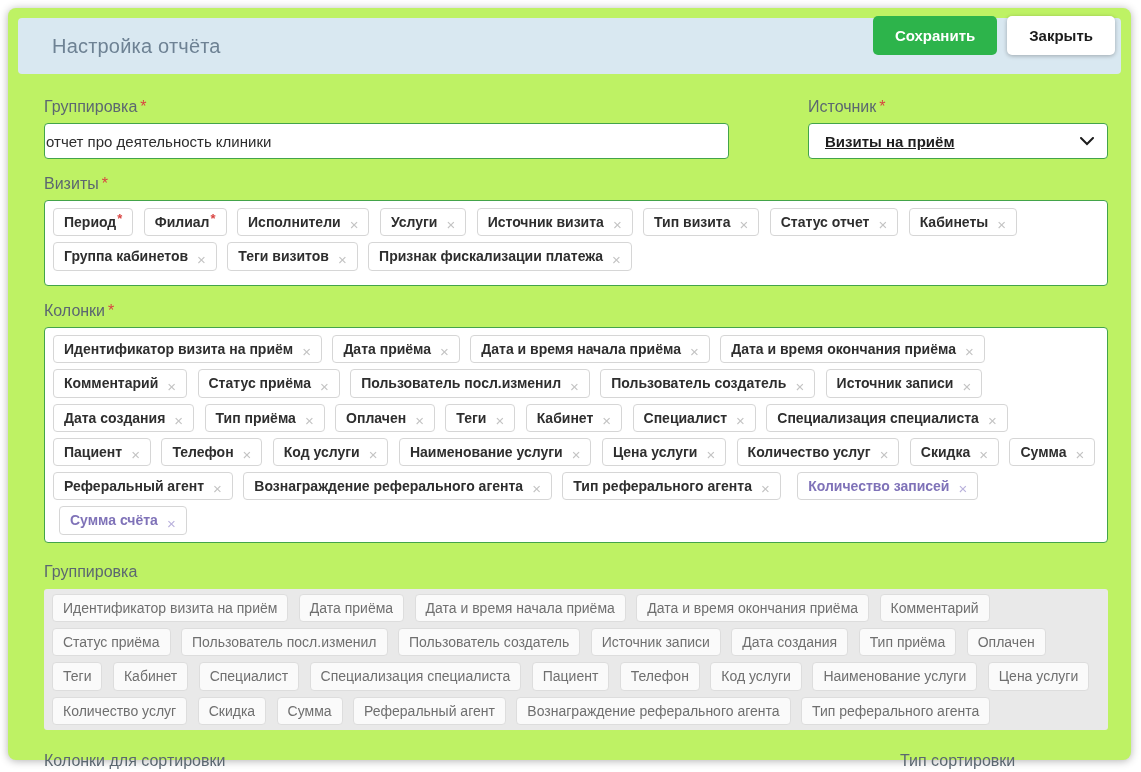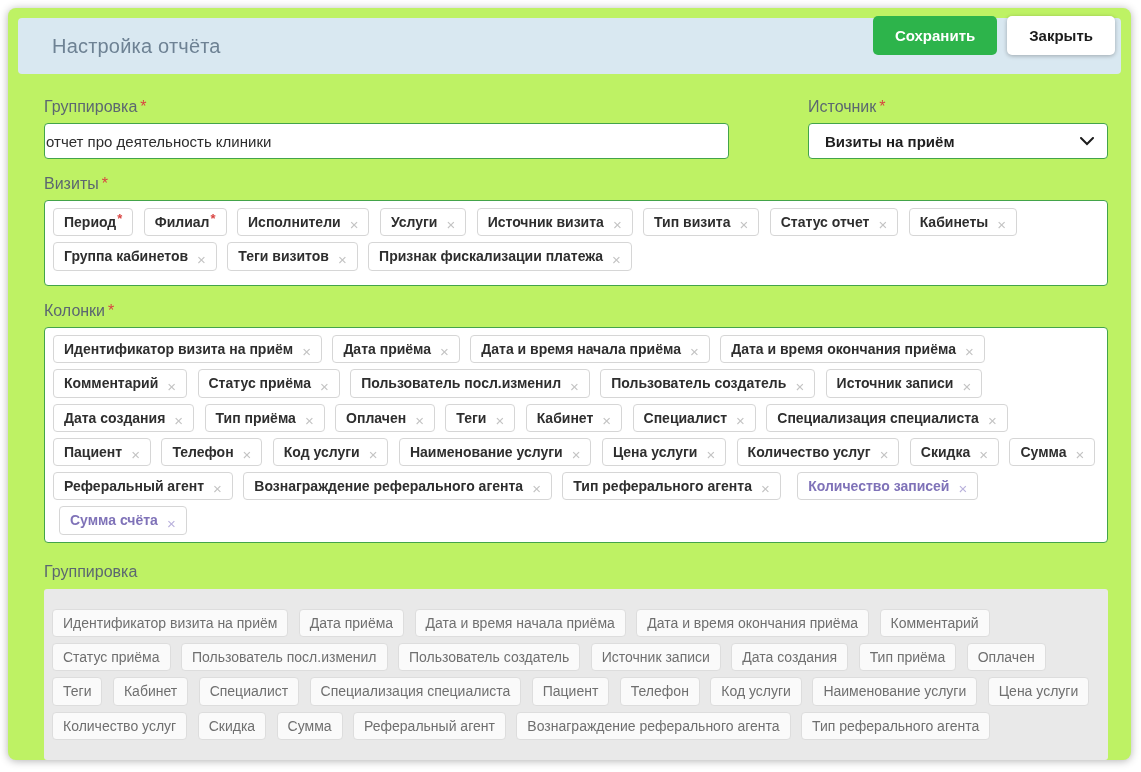--- a/index.html
+++ b/index.html
@@ -33,29 +33,29 @@
   .col-name{width:685px;}
   .col-source{width:300px;}
   input.text-input{
     width:100%;height:36px;border:1px solid var(--green-border);border-radius:4px;
     padding:0 1px;font-size:15px;color:#2d2d2d;font-family:inherit;outline:none;background:#fff;
   }
   .select{
     width:100%;height:36px;border:1px solid var(--green-border);border-radius:4px;background:#fff;
     display:flex;align-items:center;justify-content:space-between;padding:0 13px 0 16px;cursor:pointer;
   }
-  .select .sel-text{font-size:15px;font-weight:700;color:#1e1e1e;}
+  .select .sel-text{font-size:15px;font-weight:700;color:#1e1e1e;text-decoration:underline;}
   .section{margin-top:16px;}
   .tagbox{
     border:1px solid var(--green-border);border-radius:4px;background:#fff;padding:4px 5px;
   }
   .tagbox.filters{min-height:86px;}
   .tagbox.columns{min-height:168px;}
   .graybox{
-    background:#e9e9e9;border-radius:3px;padding:17px 5px;min-height:124px;margin-top:8px;
+    background:#e9e9e9;border-radius:3px;padding:2px 5px;min-height:124px;margin-top:8px;
   }
   .tag{
     display:inline-flex;align-items:flex-end;background:#fff;border:1px solid #d6d6d6;border-radius:4px;
     padding:3px 10px;margin:3px 3px;font-size:14px;font-weight:700;color:#2e2e2e;line-height:1.45;
   }
   .tag .tag-x{margin-left:9px;color:#c3c3c3;font-size:15px;font-weight:400;cursor:pointer;line-height:1;}
   .tag .tag-star{color:var(--required);font-weight:700;font-size:13px;position:relative;top:-3px;margin-left:1px;}
   .tag.accent{color:var(--accent);margin-left:9px;}
   .tag.accent .tag-x{color:#b9b1dc;}
   .gtag{

